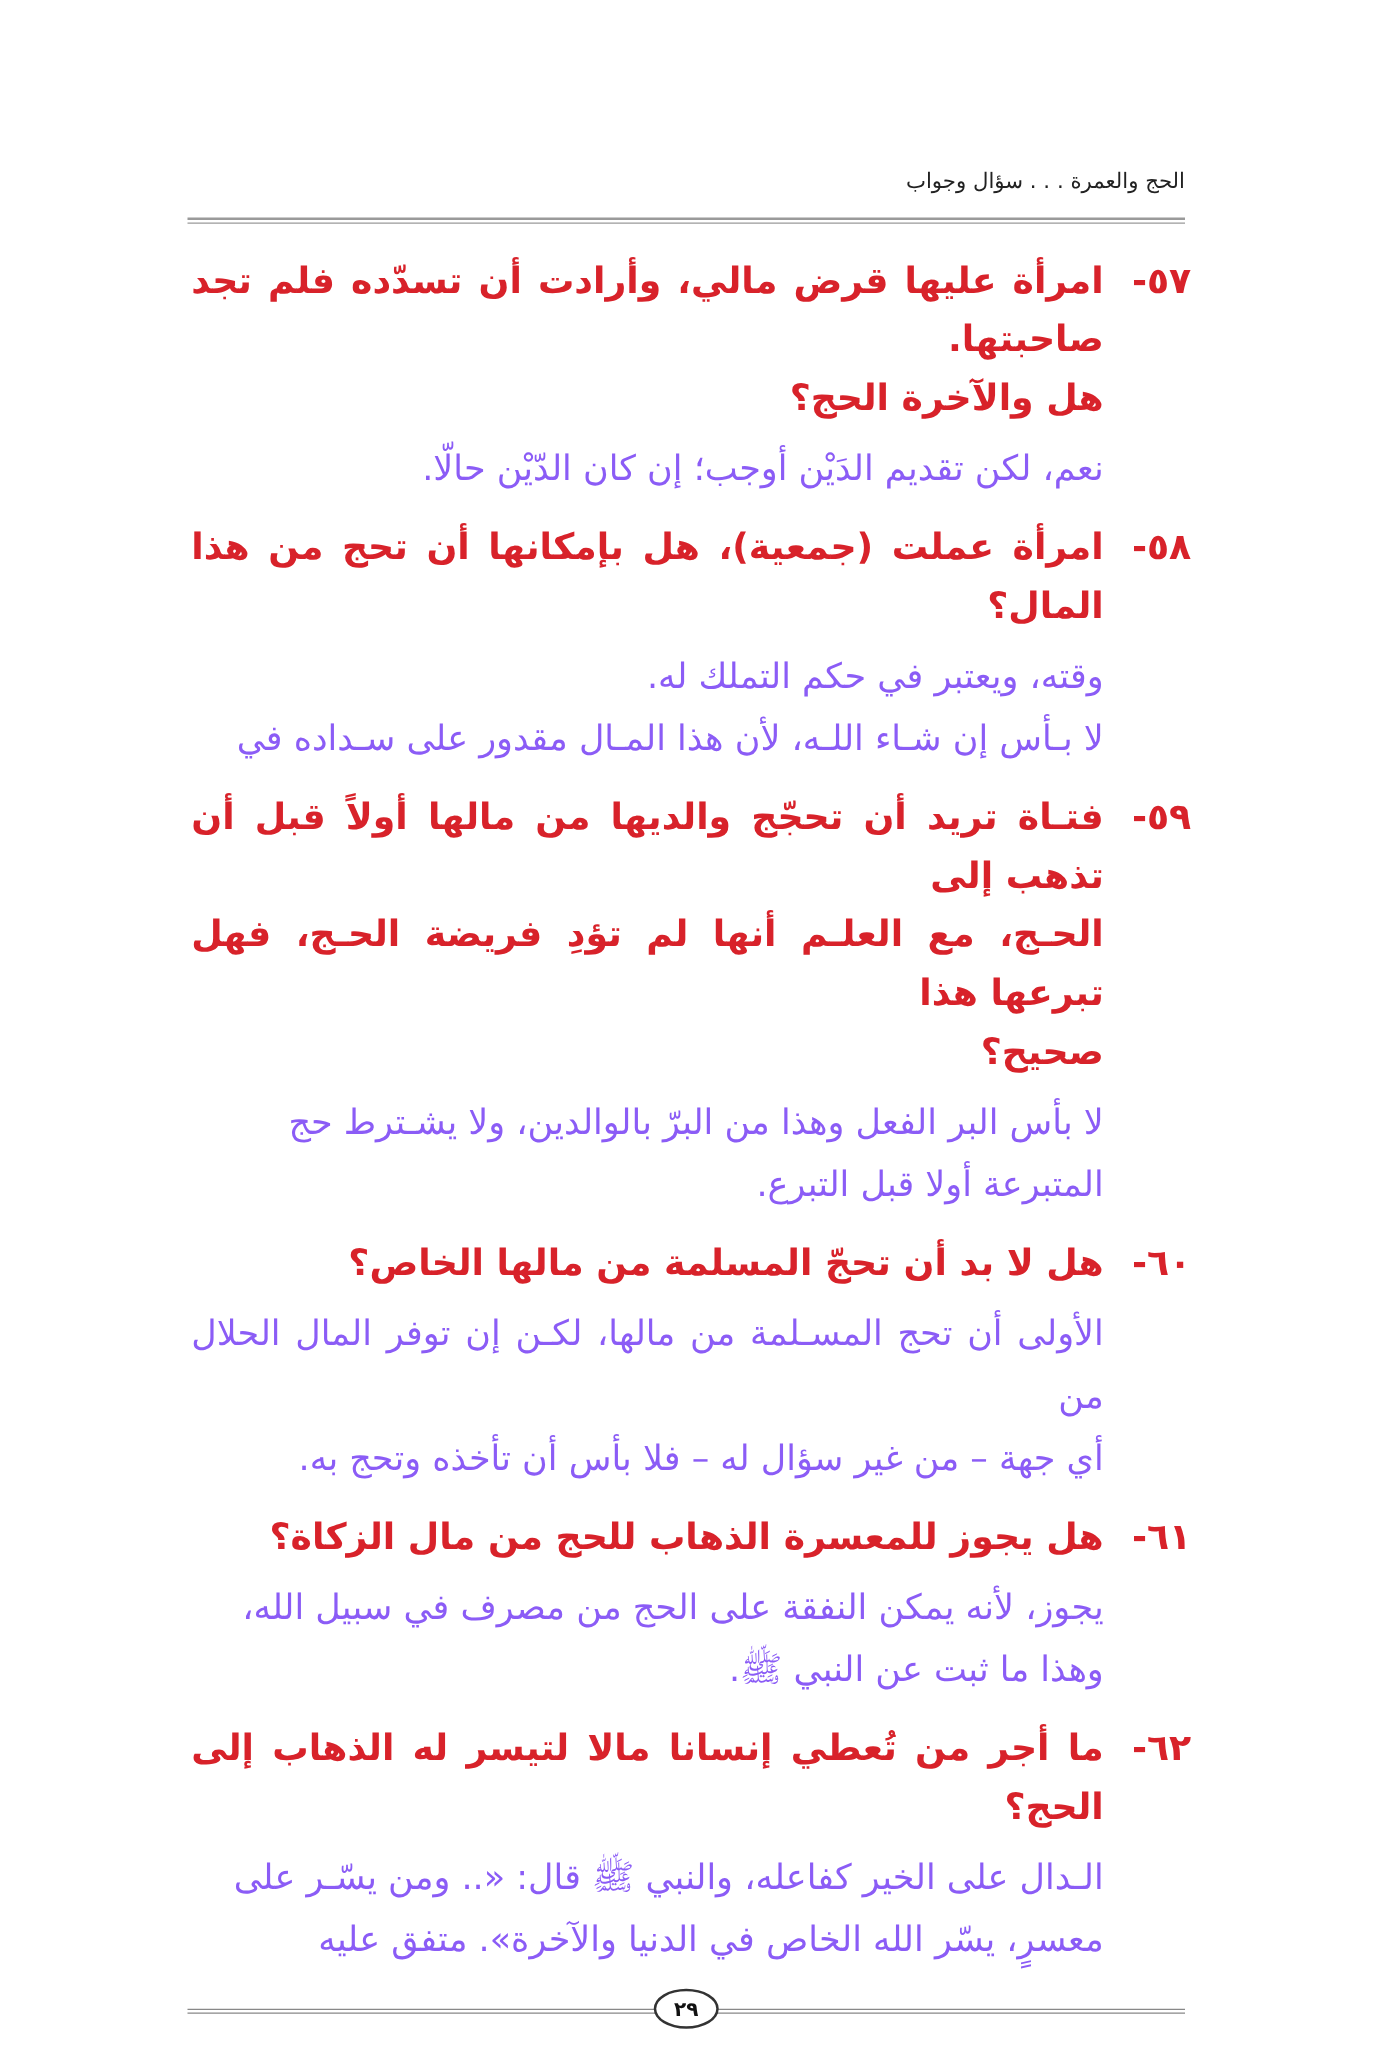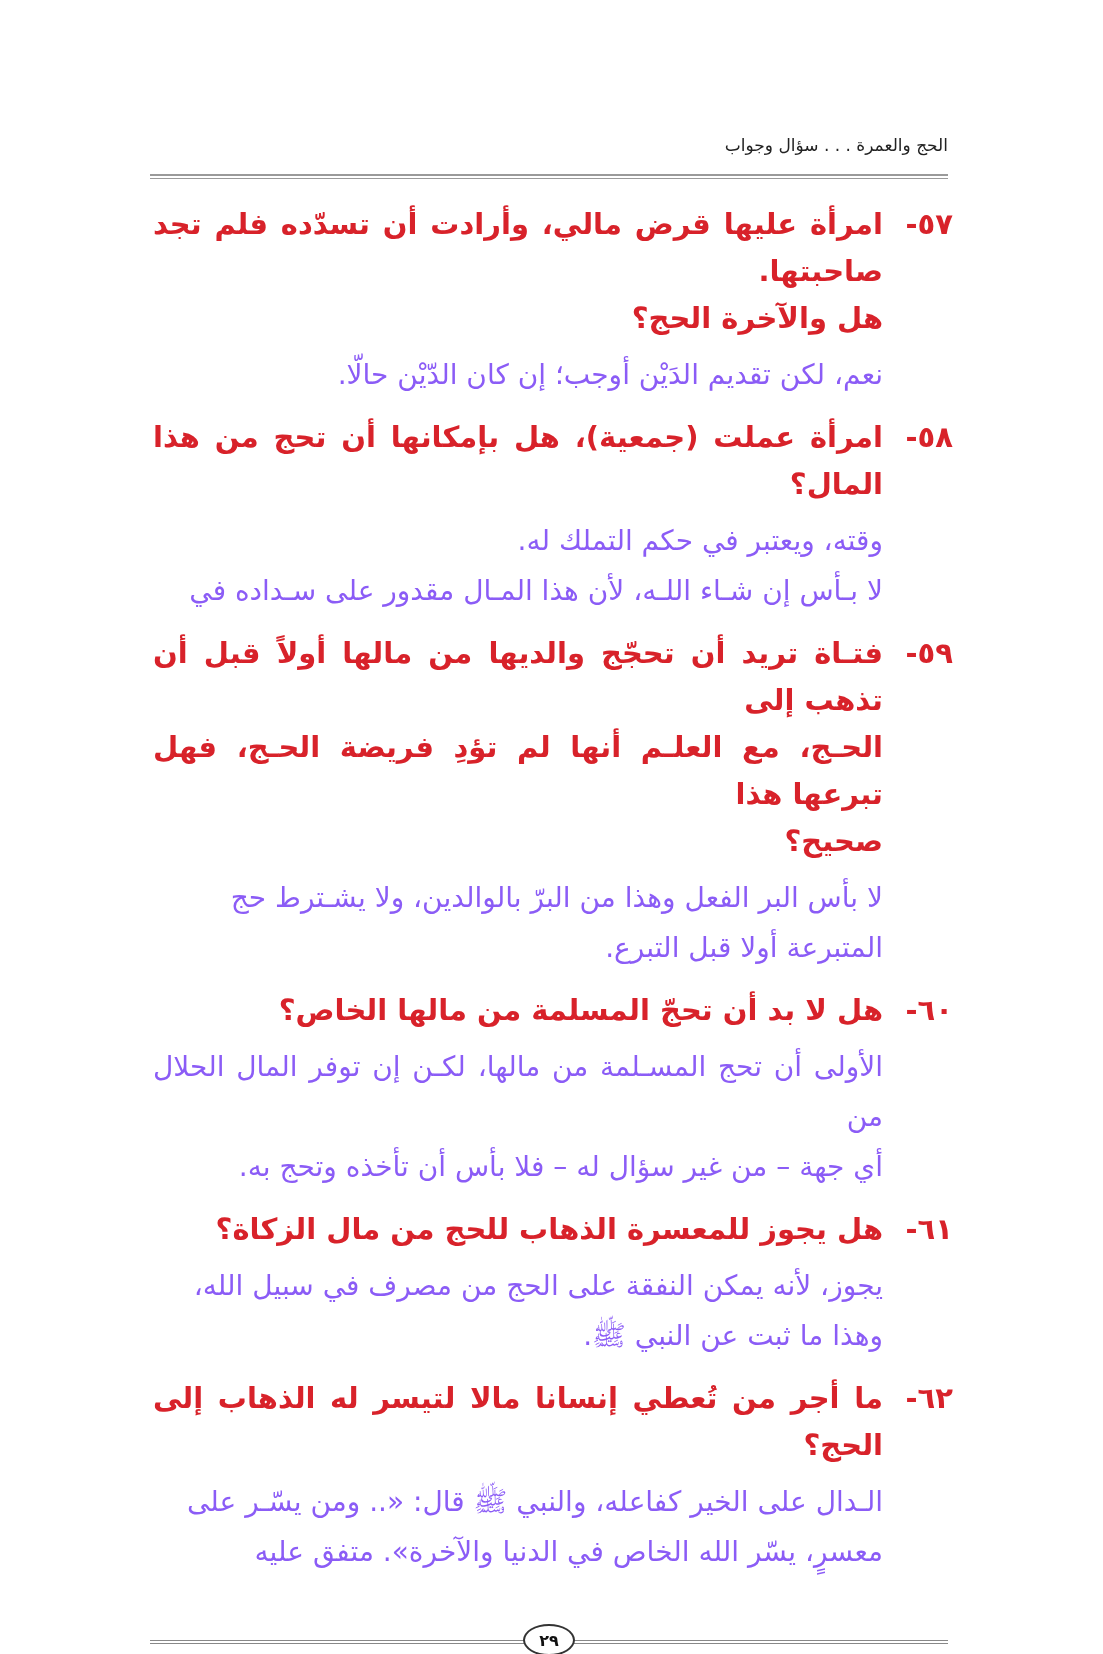--- a/index.html
+++ b/index.html
@@ -83,21 +83,21 @@
       line-height: 50px;
       color: #8b5cf6;
       text-align: justify;
       text-align-last: right;
     }
     .answer .line {
       display: block;
     }
     .footer {
       position: absolute;
-      top: 1587px;
+      top: 1554px;
       left: 150px;
       right: 155px;
       height: 24px;
       text-align: right;
     }
     .footer-rule {
       position: absolute;
       top: 10px;
       left: 0; right: 0;
       border-top: 1px solid #888;

